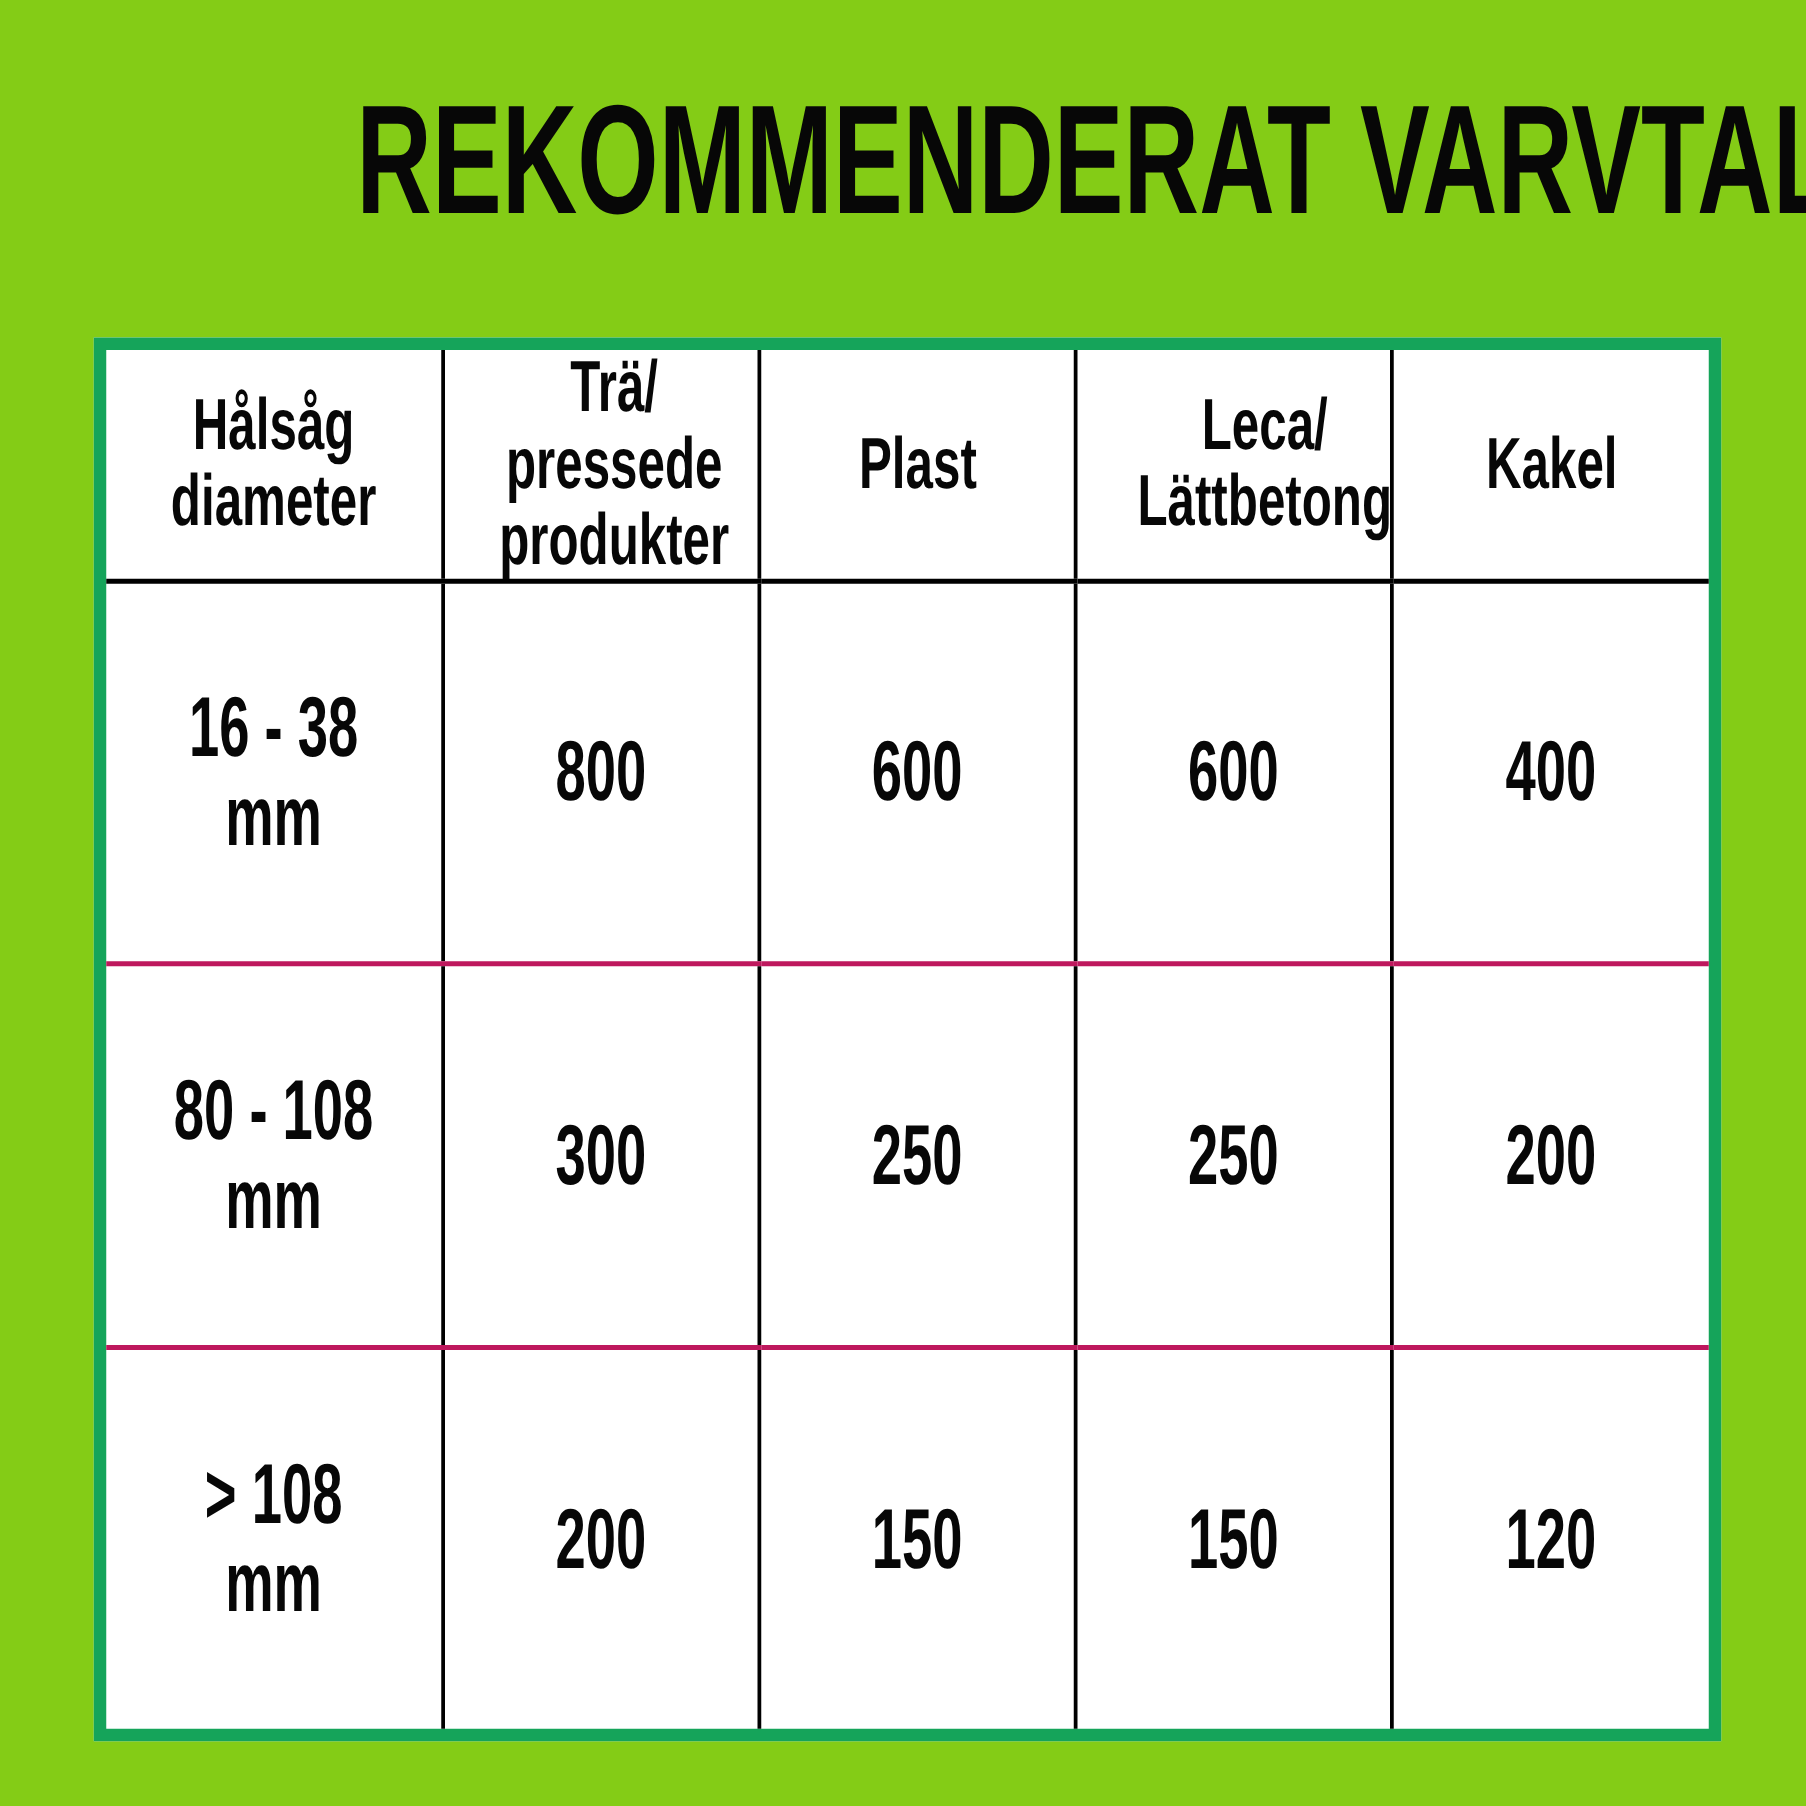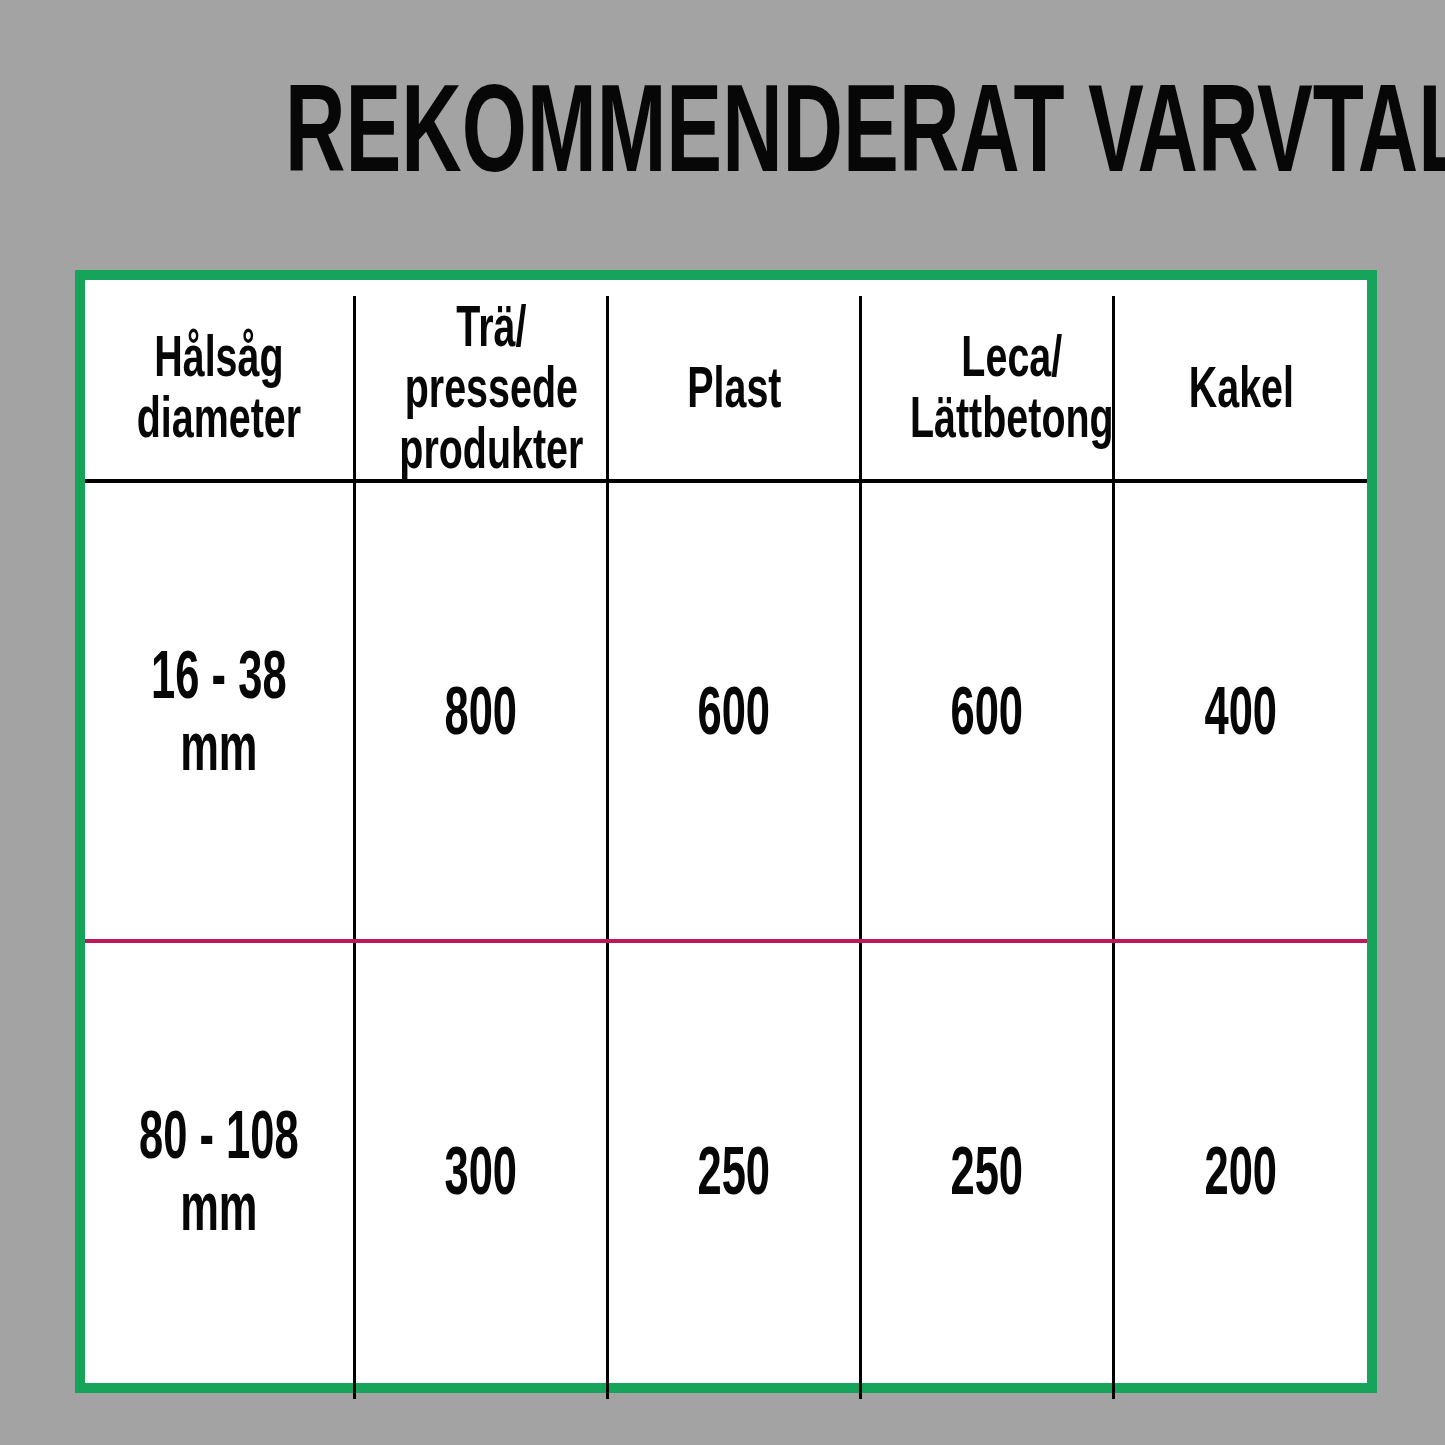--- a/index.html
+++ b/index.html
@@ -11,21 +11,21 @@
     width: 1445px;
     height: 1445px;
     position: relative;
     overflow: hidden;
     font-family: "Liberation Sans", sans-serif;
     color: #070707;
   }
   .page {
     position: absolute;
     inset: 0;
-    background: #a3a3a3;
+    background: #84cc16;
     text-decoration: underline;
   }
   
   .title-wrap {
     position: absolute;
     top: 60px;
     left: 0;
     width: 1445px;
     text-align: center;
   }
@@ -48,21 +48,20 @@
     height: 1123px;
     box-sizing: border-box;
     border: 10px solid #15a45a;
     background: #ffffff;
   }
   table.grid {
     width: 100%;
     height: 100%;
     border-collapse: collapse;
     table-layout: fixed;
-    margin-top: 16px;
   }
   table.grid th,
   table.grid td {
     padding: 0;
     margin: 0;
     text-align: center;
     vertical-align: middle;
     font-weight: 700;
     color: #070707;
     overflow: visible;
@@ -163,17 +162,34 @@
           <td>
             <span class="cx cell">250</span>
           </td>
           <td>
             <span class="cx cell">250</span>
           </td>
           <td>
             <span class="cx cell">200</span>
           </td>
         </tr>
+        <tr>
+          <td>
+            <span class="cx cell">&gt; 108 mm</span>
+          </td>
+          <td>
+            <span class="cx cell">200</span>
+          </td>
+          <td>
+            <span class="cx cell">150</span>
+          </td>
+          <td>
+            <span class="cx cell">150</span>
+          </td>
+          <td>
+            <span class="cx cell">120</span>
+          </td>
+        </tr>
       </tbody>
     </table>
   </div>
 
 </div>
 
 </body></html>

